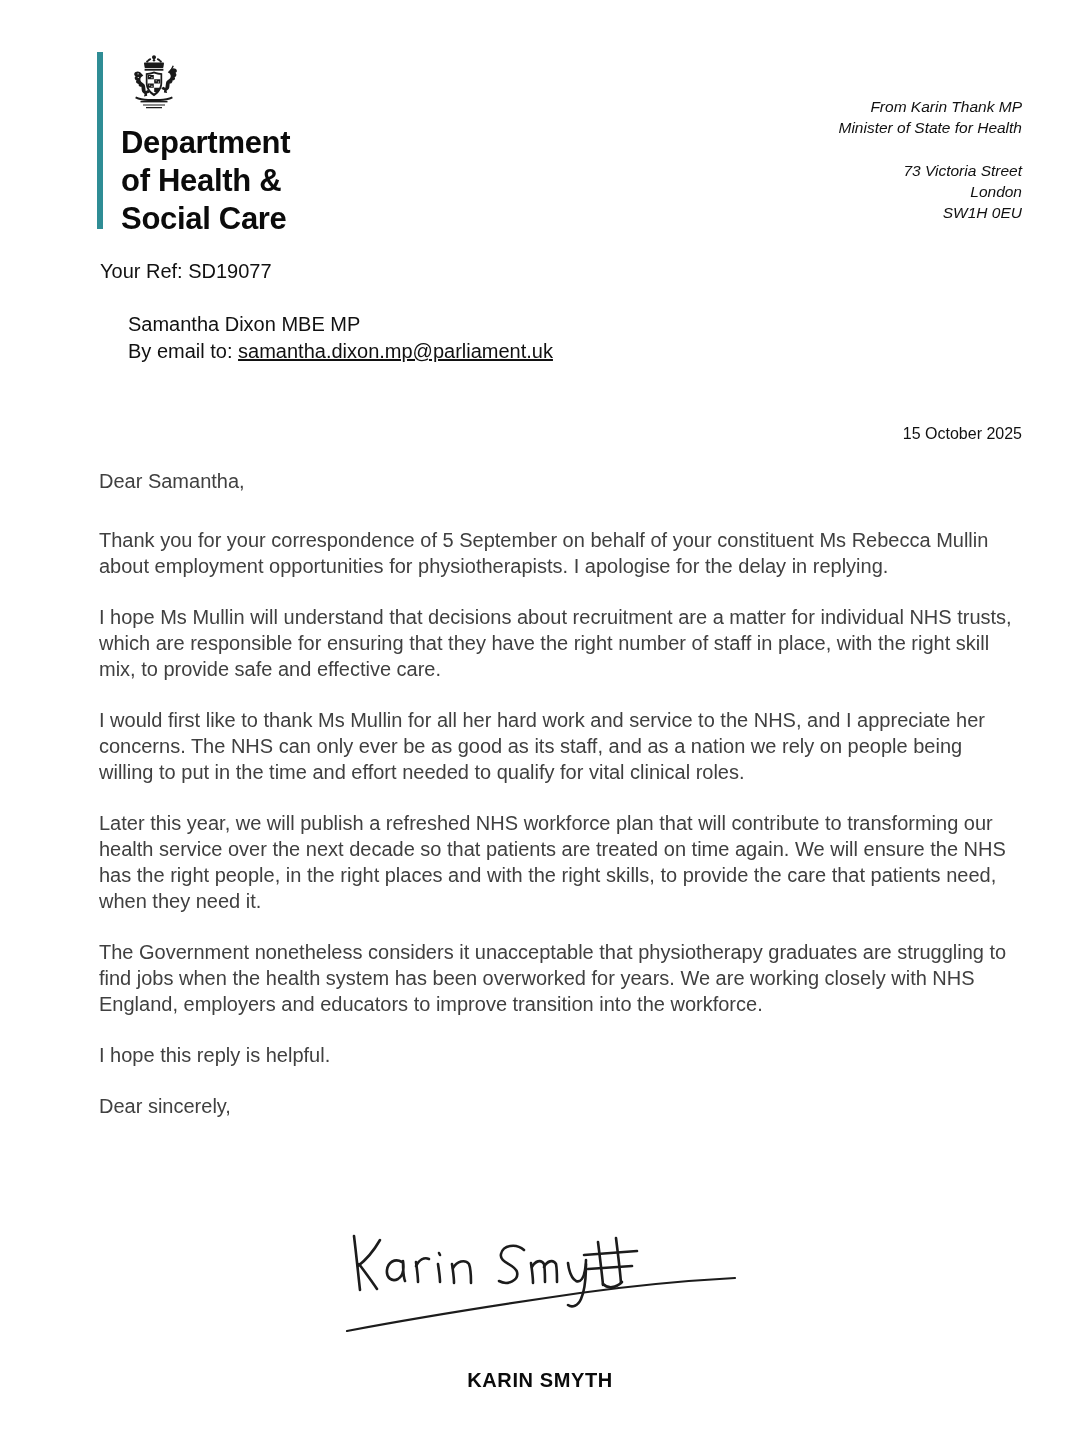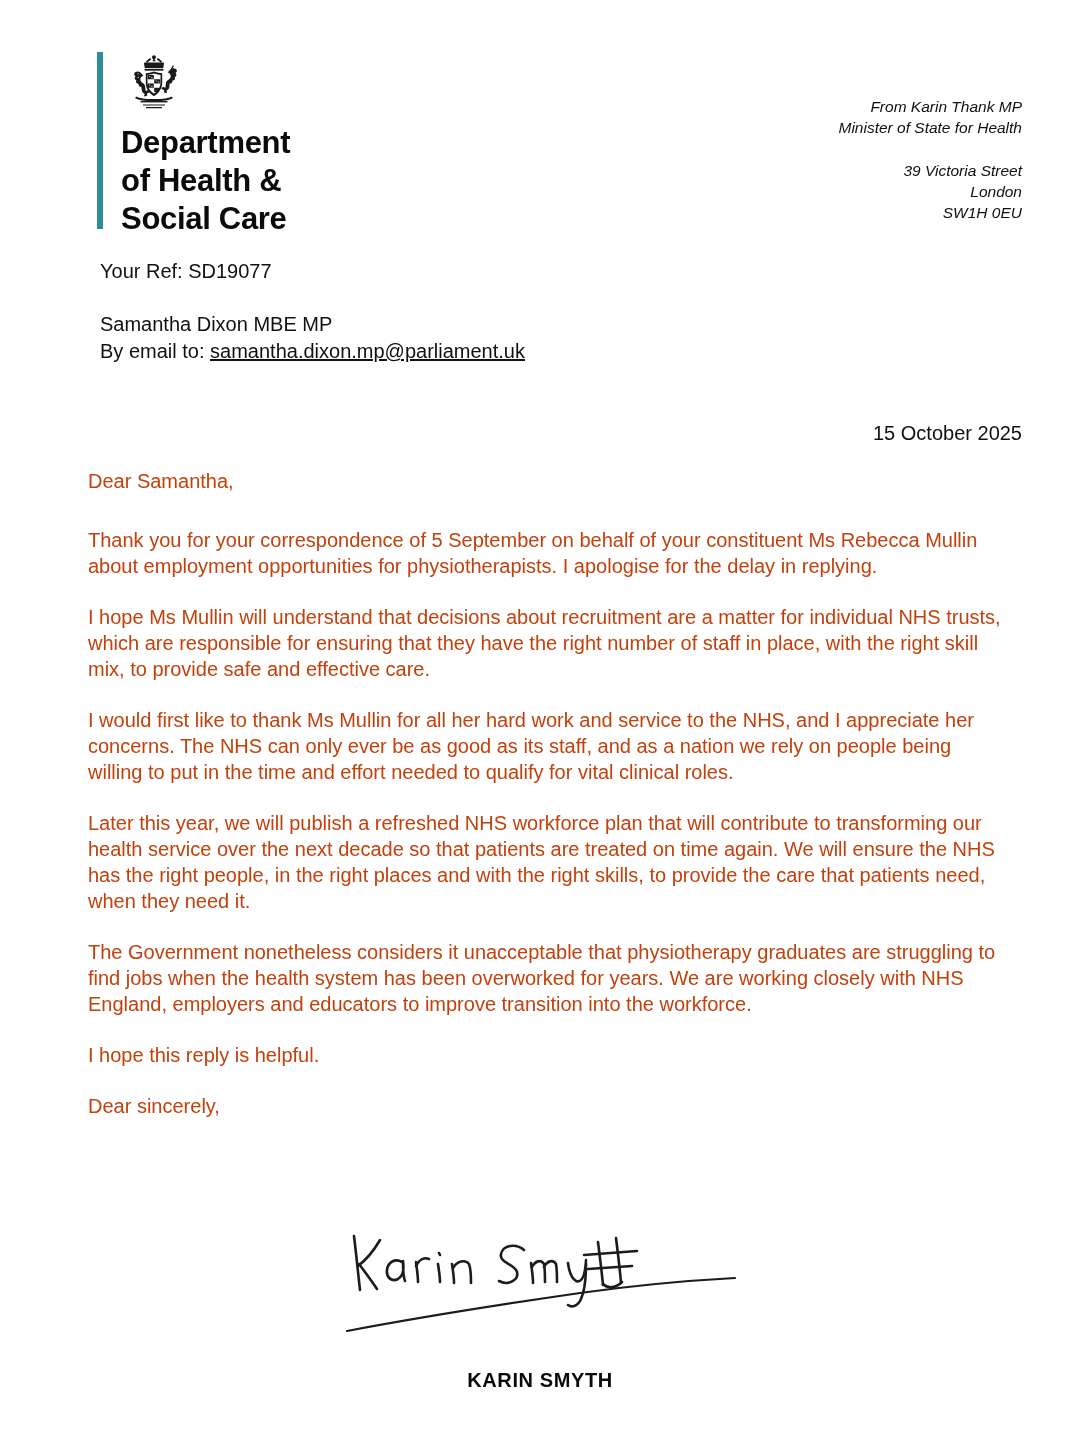--- a/index.html
+++ b/index.html
@@ -74,45 +74,45 @@
   
   .refs {
     position: absolute;
     top: 258px;
     left: 100px;
     font-size: 20px;
     line-height: 27px;
     color: #111111;
   }
   .refs .ref-line { margin-bottom: 26px; }
-  .refs .ref-line:last-child { margin-bottom: 0; }
+  .refs .ref-line:last-child { margin-bottom: 0; margin-left: 28px; }
   .addressee-line { display: block; }
   .email-link {
     text-decoration: underline;
     color: #111111;
   }
 
   .date {
     position: absolute;
     top: 420px;
     right: 58px;
-    font-size: 20px;
+    font-size: 16px;
     line-height: 27px;
     text-align: right;
   }
 
   
   .body-copy {
     position: absolute;
     top: 468px;
-    left: 88px;
+    left: 99px;
     width: 920px;
     font-size: 20px;
     line-height: 26px;
-    color: #c2410c;
+    color: #404040;
   }
   .body-copy p {
     margin: 0 0 25px 0;
   }
   .salutation { margin-bottom: 33px !important; }
 
   
   .signature-area {
     position: absolute;
     top: 1228px;
@@ -170,21 +170,21 @@
       </span>
       <div class="wordmark">Department</div>
       <div class="wordmark">of Health &amp;</div>
       <div class="wordmark">Social Care</div>
     </div>
   </div>
 
   <div class="sender-block">
     <div>From Karin Thank MP</div>
     <div>Minister of State for Health</div>
-    <div class="sender-address">39 Victoria Street</div>
+    <div class="sender-address">73 Victoria Street</div>
     <div>London</div>
     <div>SW1H 0EU</div>
   </div>
 
   <div class="refs">
     <div class="ref-line">Your Ref: SD19077</div>
     <div class="ref-line">
       <span class="addressee-line">Samantha Dixon MBE MP</span>
       <span>By email to: </span><a class="email-link" href="#">samantha.dixon.mp@parliament.uk</a>
     </div>

